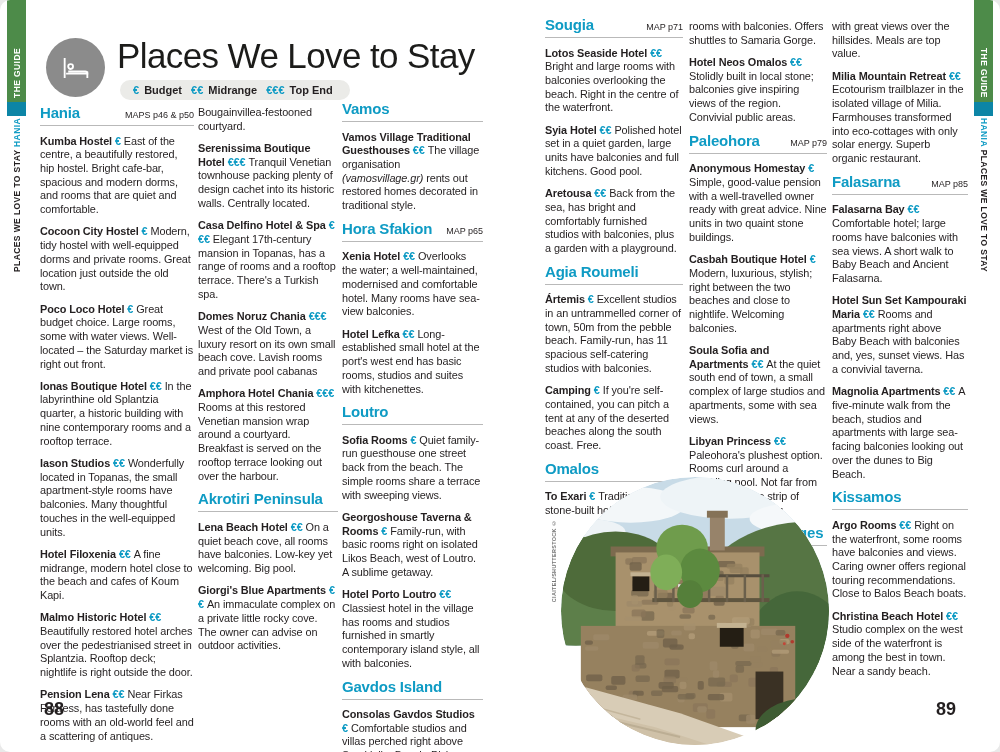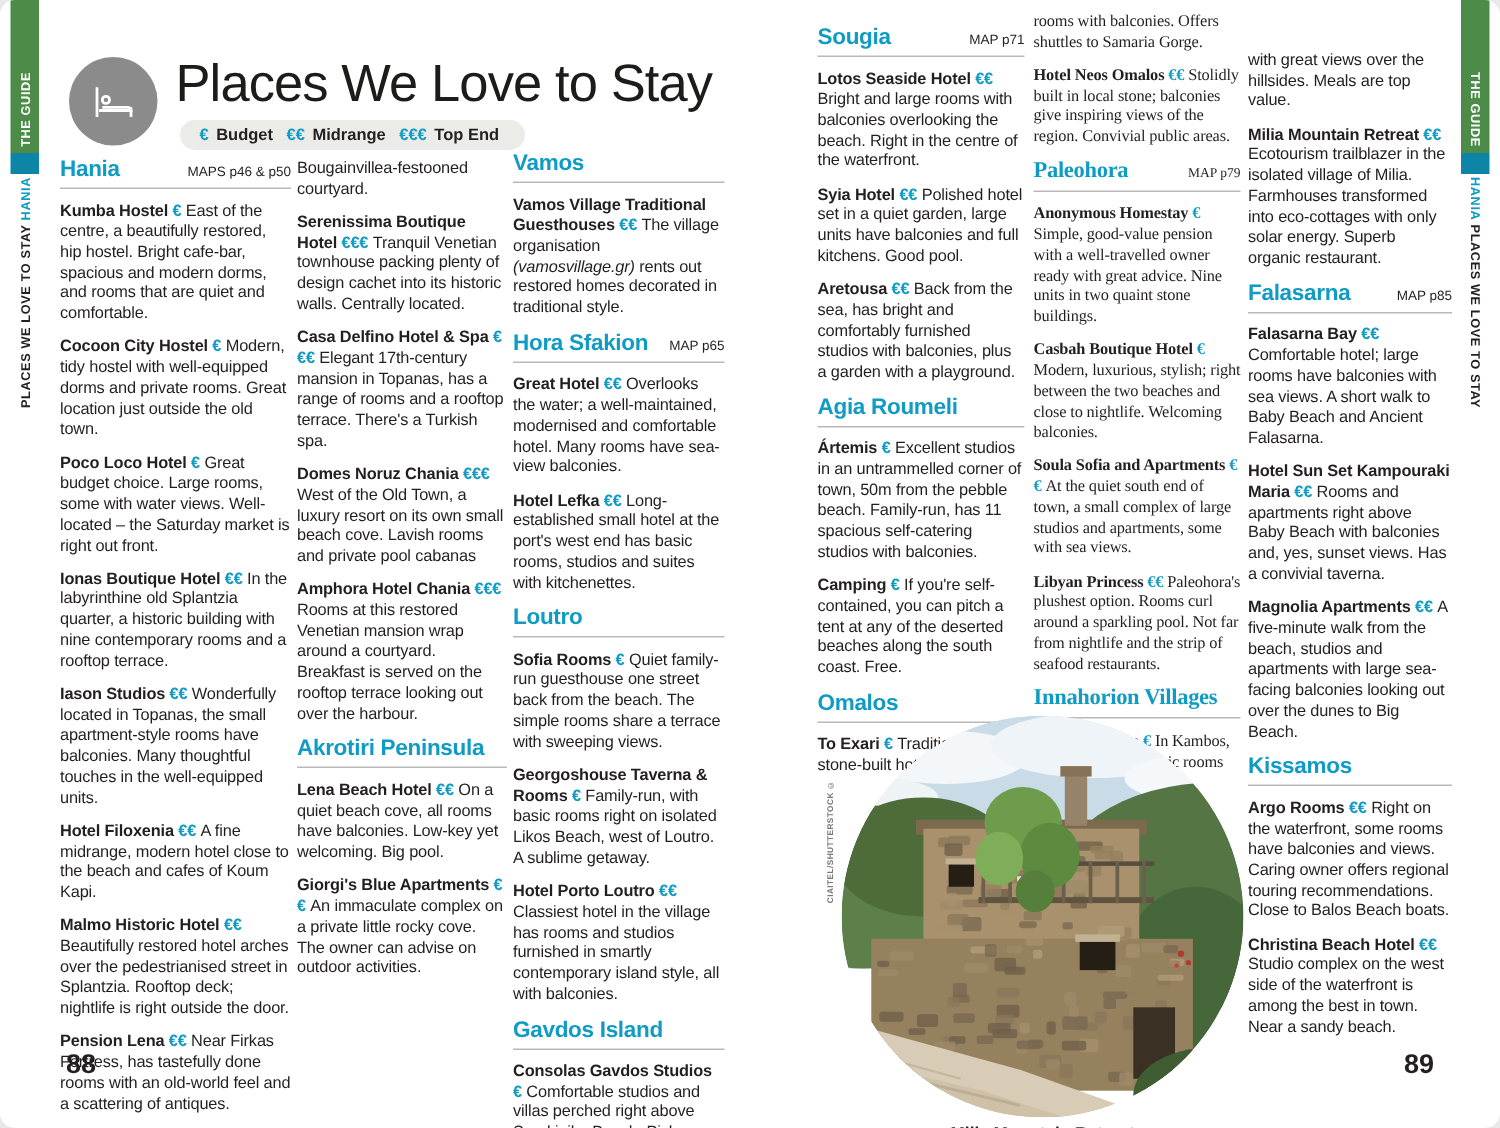--- a/index.html
+++ b/index.html
@@ -32,22 +32,22 @@
   .legend{display:inline-flex;align-items:center;gap:5px;background:var(--pill-bg);border-radius:12px;padding:4px 13px;margin-top:5px;margin-left:3px;font-size:11px;font-weight:bold;color:var(--text);}
   .legend .leg-sym{color:var(--accent);}
   .legend .leg-lab{margin-right:4px;}
 
   
   .col{position:absolute;color:var(--text);}
   .col-1{left:40px;top:104px;width:154px;}
   .col-2{left:198px;top:104px;width:140px;}
   .col-3{left:342px;top:100px;width:141px;}
   .col-4{left:545px;top:16px;width:138px;}
-  .col-5{left:689px;top:6px;width:138px;font-family:Liberation Serif, serif;}
-  .col-6{left:832px;top:32px;width:136px;}
+  .col-5{left:689px;top:18px;width:138px;}
+  .col-6{left:832px;top:18px;width:136px;}
   .section-heading{display:flex;justify-content:space-between;align-items:baseline;border-bottom:1px solid var(--heading-rule);padding-bottom:4px;margin-top:7px;}
   .section-heading:first-child{margin-top:0;}
   .section-name{color:var(--accent);font-weight:bold;font-size:15px;letter-spacing:-.2px;}
   .map-label{font-size:9px;color:var(--text);}
   .entry{margin-top:8.5px;font-size:10.9px;line-height:1.26;letter-spacing:-.1px;}
   .entry.cont{margin-top:2px;}
   .entry .name{font-weight:bold;}
   .entry .price{font-weight:bold;color:var(--accent);}
   .entry em{font-style:italic;}
 
@@ -141,21 +141,21 @@
     </div>
   <div class="col col-3">
       <div class="section-heading">
         <span class="section-name">Vamos</span>
       </div>
       <p class="entry"><span class="name">Vamos Village Traditional Guesthouses </span><span class="price">€€ </span>The village organisation <em>(vamosvillage.gr)</em> rents out restored homes decorated in traditional style.</p>
       <div class="section-heading">
         <span class="section-name">Hora Sfakion</span>
         <span class="map-label">MAP p65</span>
       </div>
-      <p class="entry"><span class="name">Great Hotel </span><span class="price">€€ </span>Overlooks the water; a well-maintained, modernised and comfortable hotel. Many rooms have sea-view balconies.</p>
+      <p class="entry"><span class="name">Xenia Hotel </span><span class="price">€€ </span>Overlooks the water; a well-maintained, modernised and comfortable hotel. Many rooms have sea-view balconies.</p>
       <p class="entry"><span class="name">Hotel Lefka </span><span class="price">€€ </span>Long-established small hotel at the port's west end has basic rooms, studios and suites with kitchenettes.</p>
       <div class="section-heading">
         <span class="section-name">Loutro</span>
       </div>
       <p class="entry"><span class="name">Sofia Rooms </span><span class="price">€ </span>Quiet family-run guesthouse one street back from the beach. The simple rooms share a terrace with sweeping views.</p>
       <p class="entry"><span class="name">Georgoshouse Taverna &amp; Rooms </span><span class="price">€ </span>Family-run, with basic rooms right on isolated Likos Beach, west of Loutro. A sublime getaway.</p>
       <p class="entry"><span class="name">Hotel Porto Loutro </span><span class="price">€€ </span>Classiest hotel in the village has rooms and studios furnished in smartly contemporary island style, all with balconies.</p>
       <div class="section-heading">
         <span class="section-name">Gavdos Island</span>
       </div>

